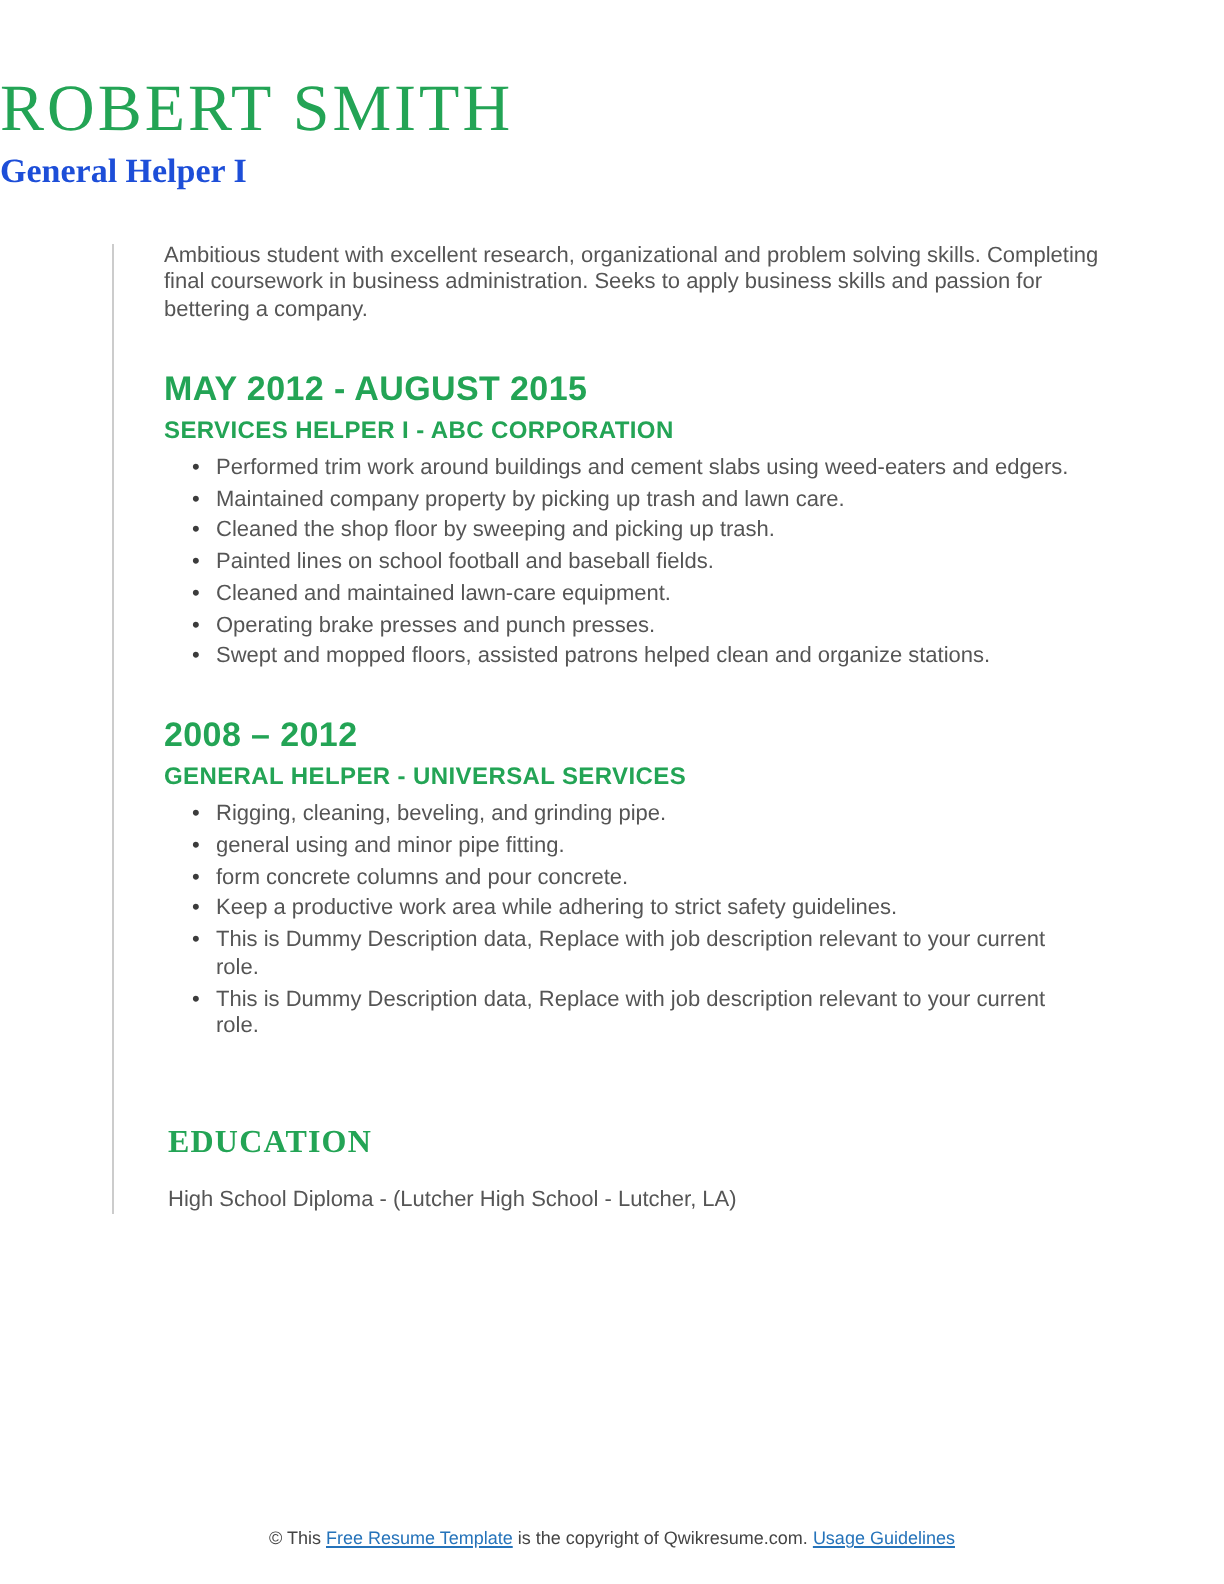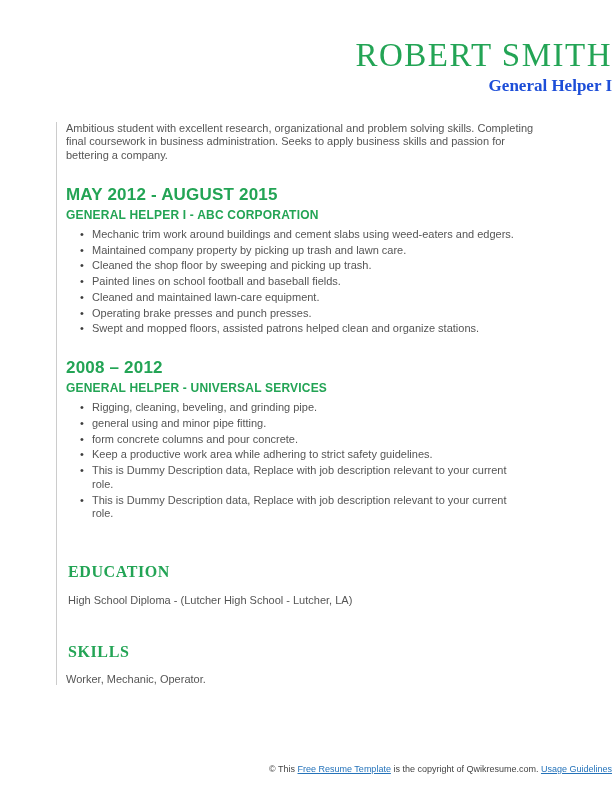--- a/index.html
+++ b/index.html
@@ -10,38 +10,38 @@
   }
   *{margin:0;padding:0;box-sizing:border-box;}
   html,body{background:#ffffff;}
   body{
     width:612px;height:792px;margin:0 auto;
     font-family:"Liberation Sans", sans-serif;
     color:var(--body);
   }
   .page{position:relative;width:612px;height:792px;background:#fff;padding-top:38px;overflow:hidden;}
 
-  .header{text-align:right;}
+  .header{text-align:left;}
   .name{
     font-family:"Liberation Serif", serif;
     font-size:33px;line-height:1.05;font-weight:400;
     color:var(--green);letter-spacing:1.5px;
   }
   .job-title{
     font-family:"Liberation Serif", serif;
     font-size:17px;font-weight:700;color:#1d4ed8;margin-top:3px;
   }
   .contact{
     font-size:11px;font-weight:700;color:var(--blue);margin-top:16px;
   }
 
   .content{
     margin:26px 50px 0 56px;
     border-left:1px solid var(--rule);
-    padding-left:9px;
+    padding-left:25px;
   }
   .summary{
     font-size:11px;line-height:1.25;color:var(--body);
     max-width:470px;
   }
 
   .xp-section{margin-top:22px;}
   .dates{font-size:17px;font-weight:700;color:var(--green);letter-spacing:0.2px;}
   .role{font-size:12px;font-weight:700;color:var(--green);margin-top:3px;letter-spacing:0.2px;}
   ul.bullets{list-style:none;margin:6px 0 0 14px;max-width:450px;}
@@ -59,43 +59,43 @@
     font-size:16px;font-weight:700;color:var(--green);letter-spacing:0.6px;
     margin-left:2px;
   }
   .edu-list{margin:12px 0 0 2px;}
   .edu-list div{font-size:11px;color:var(--body);line-height:1.3;}
   .skills-section{margin-top:36px;}
   .skills-text{font-size:11px;color:var(--body);margin:12px 0 0 0;}
 
   .footer{
     position:absolute;left:0;bottom:18px;width:100%;
-    text-align:right;font-size:9px;color:#444444;
+    text-align:center;font-size:9px;color:#444444;
   }
   .footer a{color:var(--blue);text-decoration:underline;cursor:pointer;}
 </style>
 </head>
 <body>
 
 <div class="page">
 
   <div class="header">
     <div class="name">ROBERT SMITH</div>
     <div class="job-title">General Helper I</div>
   </div>
 
   <div class="content">
 
     <p class="summary">Ambitious student with excellent research, organizational and problem solving skills. Completing final coursework in business administration. Seeks to apply business skills and passion for bettering a company.</p>
 
     <div class="xp-section">
       <div class="dates">MAY 2012 - AUGUST 2015</div>
-      <div class="role">GENERAL HELPER I - ABC CORPORATION</div>
+      <div class="role">SERVICES HELPER I - ABC CORPORATION</div>
       <ul class="bullets">
-          <li>Mechanic trim work around buildings and cement slabs using weed-eaters and edgers.</li>
+          <li>Performed trim work around buildings and cement slabs using weed-eaters and edgers.</li>
           <li>Maintained company property by picking up trash and lawn care.</li>
           <li>Cleaned the shop floor by sweeping and picking up trash.</li>
           <li>Painted lines on school football and baseball fields.</li>
           <li>Cleaned and maintained lawn-care equipment.</li>
           <li>Operating brake presses and punch presses.</li>
           <li>Swept and mopped floors, assisted patrons helped clean and organize stations.</li>
         </ul>
     </div>
 
     <div class="xp-section">
@@ -111,24 +111,20 @@
         </ul>
     </div>
 
     <div class="big-section">
       <div class="big-heading">EDUCATION</div>
       <div class="edu-list">
           <div>High School Diploma - (Lutcher High School - Lutcher, LA)</div>
         </div>
     </div>
 
-    <div class="big-section skills-section">
-      <div class="big-heading">SKILLS</div>
-      <p class="skills-text">Worker, Mechanic, Operator.</p>
-    </div>
 
   </div>
 
   <div class="footer">
     <span>© This </span><a>Free Resume Template</a><span> is the copyright of Qwikresume.com. </span><a>Usage Guidelines</a>
   </div>
 
 </div>
 
 </body></html>

